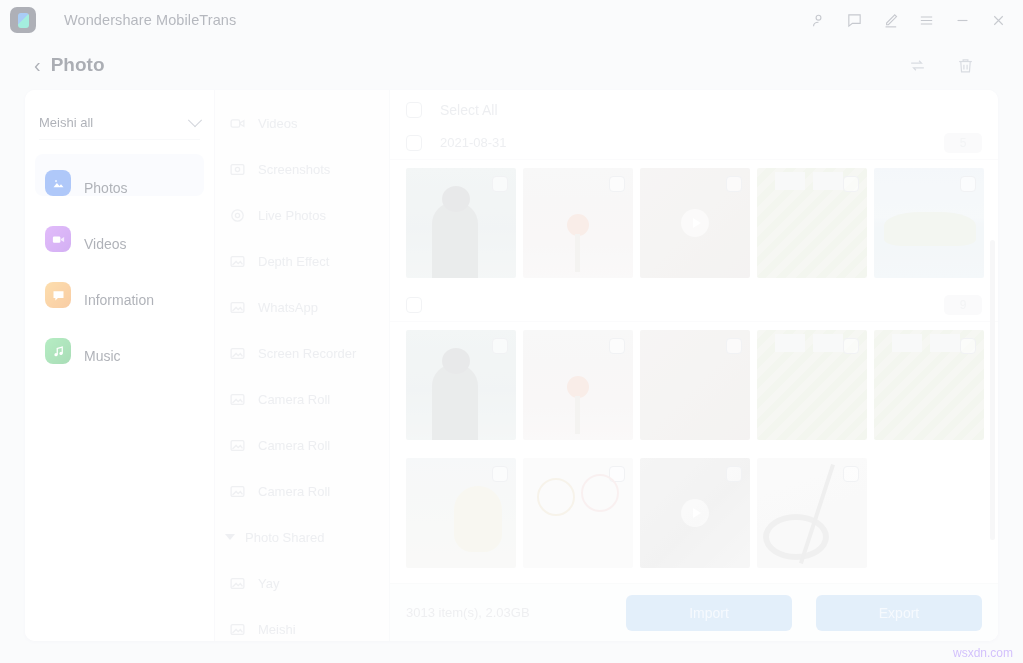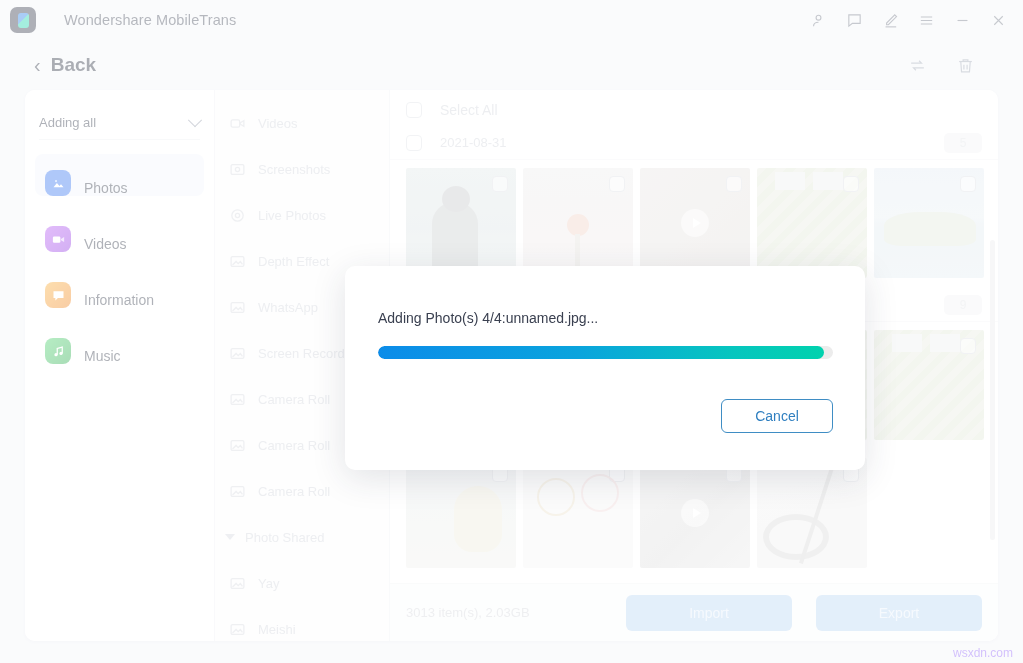--- a/index.html
+++ b/index.html
@@ -311,21 +311,21 @@
         <svg width="17" height="17" viewBox="0 0 24 24" stroke="currentColor" stroke-width="1.6">
           <path d="M6 6l12 12M18 6L6 18"></path>
         </svg>
       </div>
     </div>
   </div>
 
   <div class="backrow">
     <div class="back-btn">
       <span class="back-chevron">‹</span>
-      <span class="back-label">Back</span>
+      <span class="back-label">Photo</span>
     </div>
     <div class="backrow-spacer"></div>
     <div class="tool-icons">
       <div class="tool-icon">
         <svg width="19" height="19" viewBox="0 0 24 24" fill="none" stroke="currentColor" stroke-width="1.5">
           <path d="M4 9h13l-3-3"></path>
             <path d="M20 15H7l3 3"></path>
         </svg>
       </div>
       <div class="tool-icon">
@@ -336,21 +336,21 @@
             <path d="M10 11v6M14 11v6"></path>
         </svg>
       </div>
     </div>
   </div>
 
   <div class="body-area">
 
     <div class="sidebar">
       <div class="lang-select">
-        <span class="lbl">Adding all</span>
+        <span class="lbl">Meishi all</span>
         <span class="chev-down"></span>
       </div>
       <div class="nav">
 
         <div class="nav-item active">
           <span class="nav-ico" style="background:#2f6ff0;">
             <svg width="15" height="15" viewBox="0 0 24 24" fill="#fff">
               <circle cx="8" cy="8" r="1.8" fill="#bcd4ff"></circle>
               <path d="M4 18l5.5-7 4 5 2.5-3 4 5z"></path>
             </svg>
@@ -594,25 +594,16 @@
       <div class="bottombar">
         <span class="item-stats">3013 item(s), 2.03GB</span>
         <button class="action-btn">Import</button>
         <button class="action-btn">Export</button>
       </div>
     </div>
 
   </div>
 
   <div class="modal-overlay"></div>
-  <div class="modal">
-    <div class="modal-msg">Adding Photo(s) 4/4:unnamed.jpg...</div>
-    <div class="progress-track">
-      <div class="progress-fill" id="progress-fill" style="width: 98%;"></div>
-    </div>
-    <div class="modal-actions">
-      <button class="cancel-btn">Cancel</button>
-    </div>
-  </div>
 
   <div class="watermark">wsxdn.com</div>
 
 </div>
 
 </body></html>

